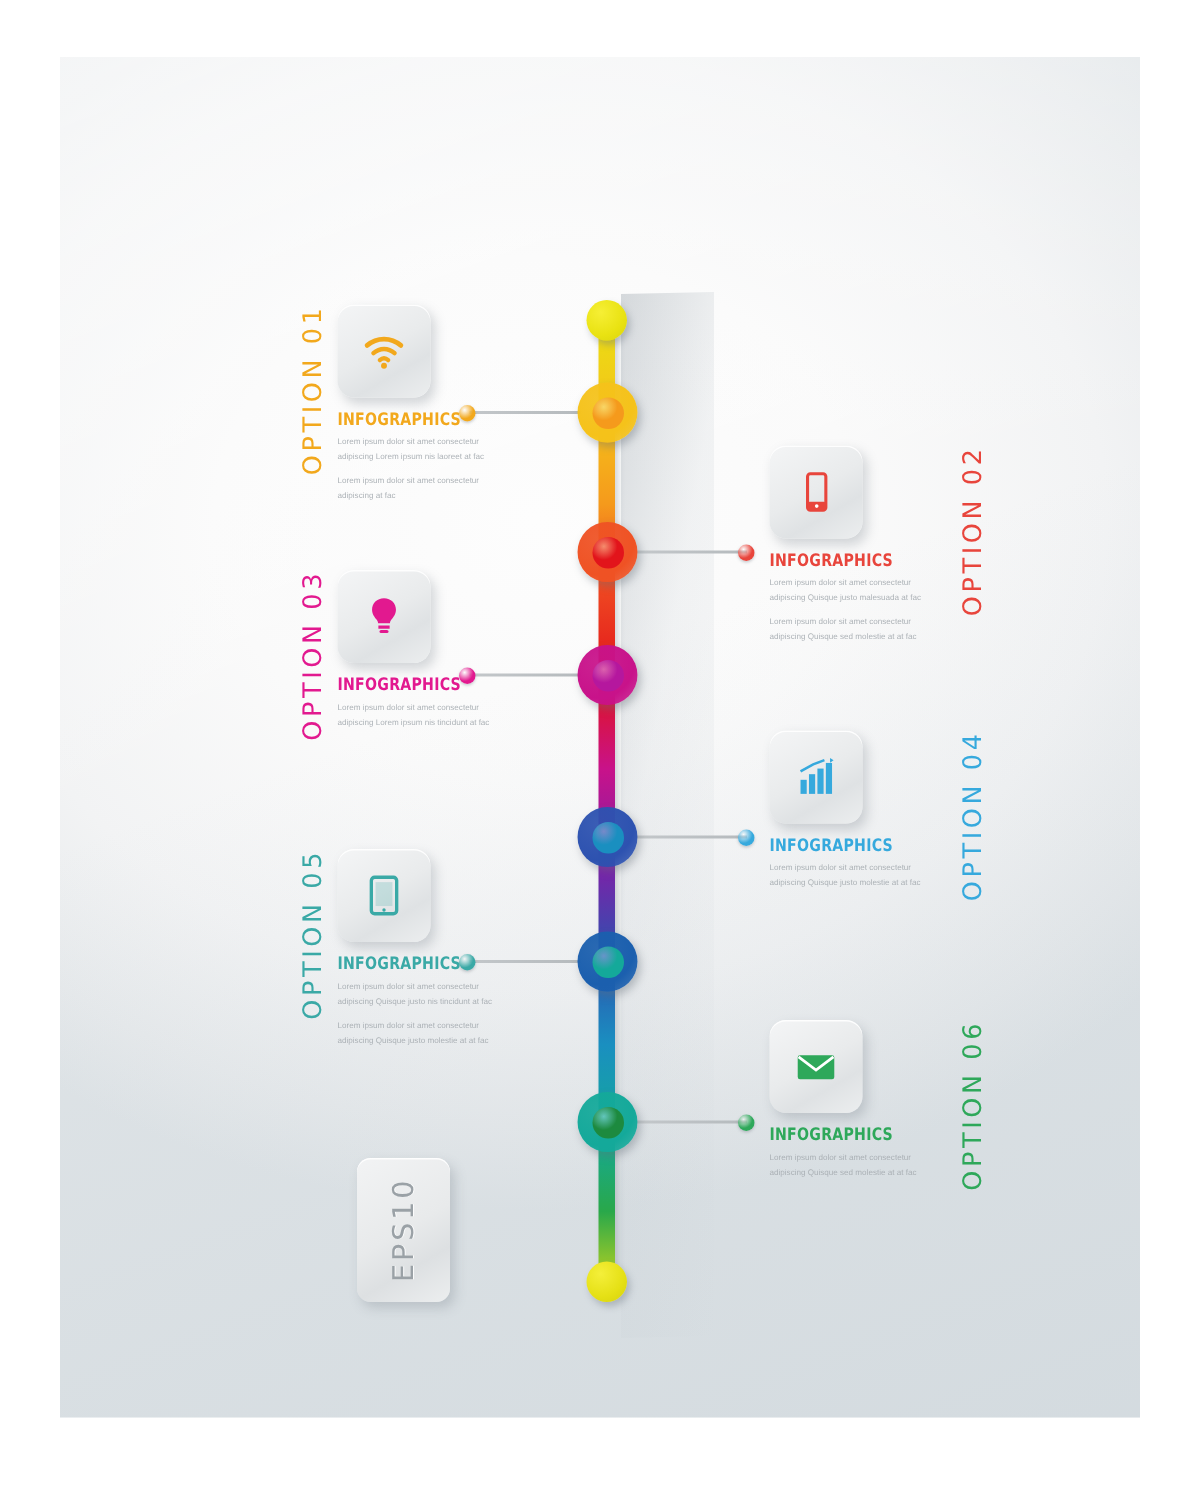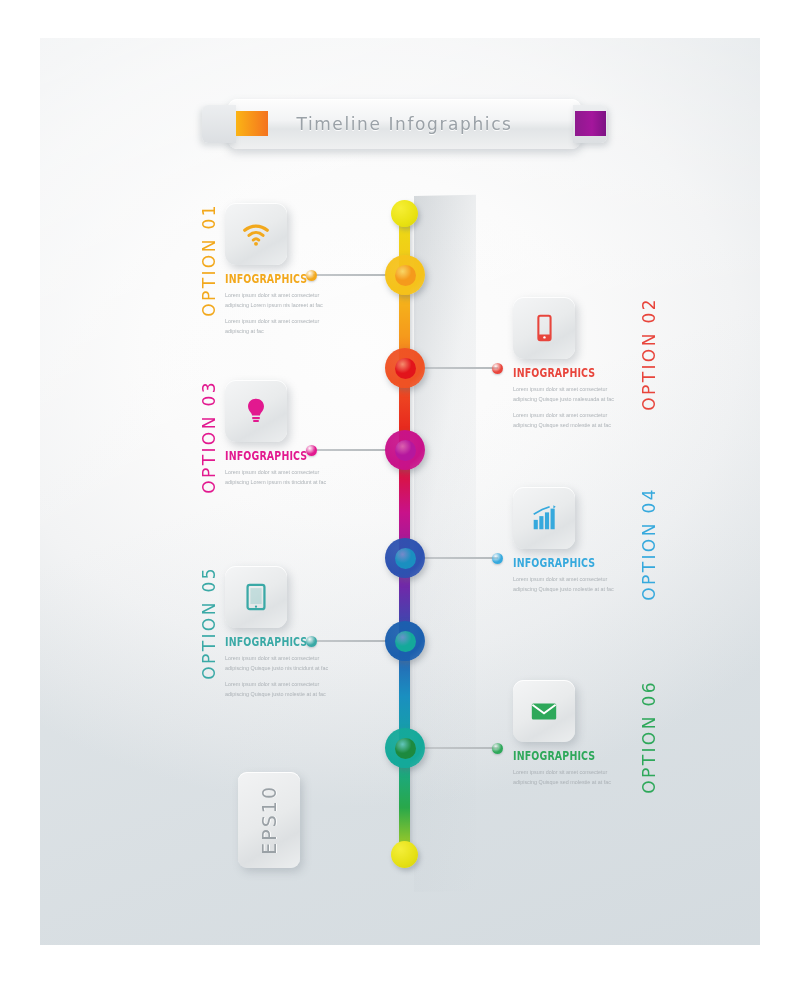--- a/index.html
+++ b/index.html
@@ -197,29 +197,20 @@
     color:#9aa1a6;
     text-shadow: 0 1px 0 rgba(255,255,255,0.85);
   }
 </style>
 </head>
 <body>
 
 <div id="page">
   <div class="canvas"></div>
 
-  <div class="titlebar">
-    <div class="tb-ear l"></div>
-    <div class="tb-ear"></div>
-    <div class="tb-chip left"></div>
-    <div class="tb-chip right"></div>
-    <div class="tb-inner">
-      <div class="title-text">Timeline Infographics</div>
-    </div>
-  </div>
 
   <div class="tl-shadowpanel"></div>
   <div class="spine"></div>
   <div class="cap top"></div>
   <div class="cap bottom"></div>
 
   <div id="nodes">
       <div class="node" style="top: 255px; background: radial-gradient(circle at 34% 28%, rgba(245, 194, 26, 0.933) 0%, rgb(245, 194, 26) 62%, rgba(245, 194, 26, 0.8) 100%);">
         <div class="core" style="background: radial-gradient(circle at 36% 30%, rgba(255, 255, 255, 0.333) 0%, rgb(245, 154, 28) 45%, rgb(245, 154, 28) 100%);"></div>
       </div>

